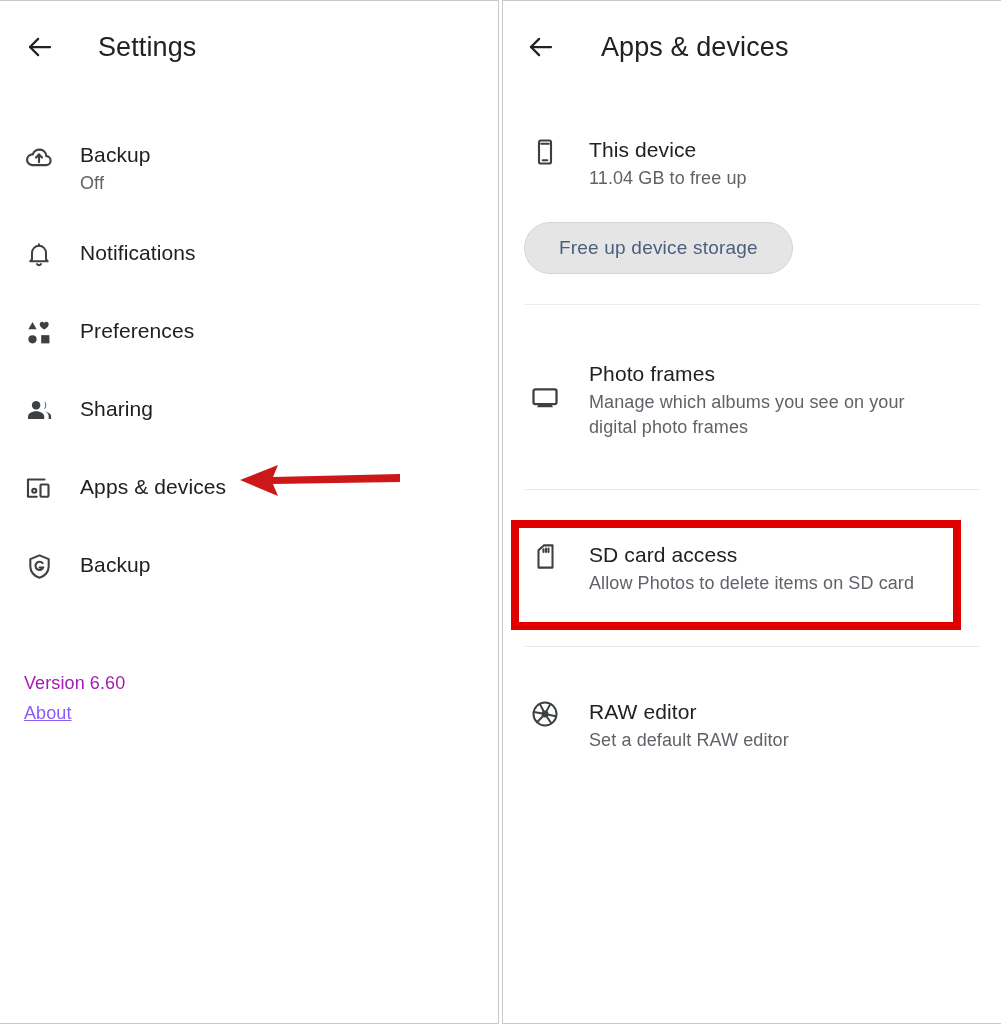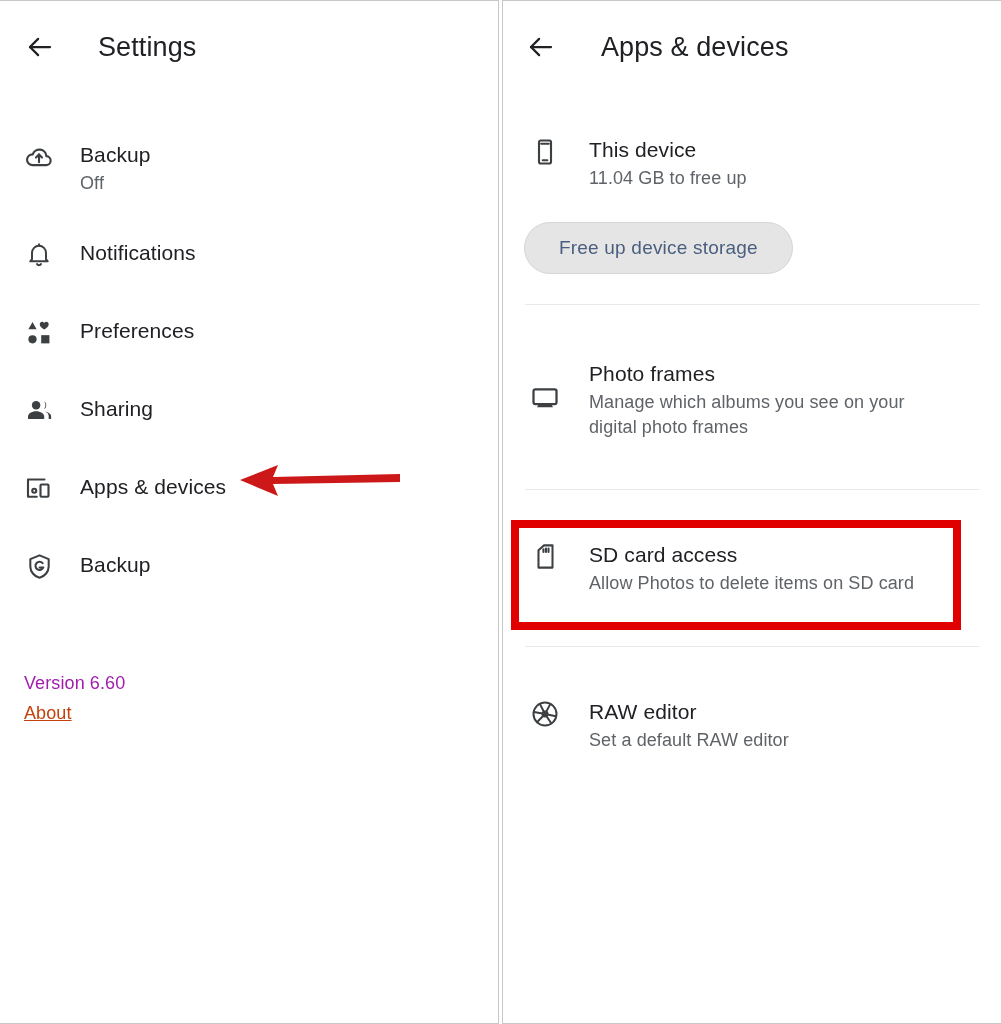--- a/index.html
+++ b/index.html
@@ -104,21 +104,21 @@
     top: 672px;
     font-size: 18px;
     color: #a21caf;
     letter-spacing: 0.1px;
   }
   .about-link {
     position: absolute;
     left: 24px;
     top: 702px;
     font-size: 18px;
-    color: #c2410c;
+    color: #8b5cf6;
     text-decoration: underline;
     letter-spacing: 0.1px;
     cursor: pointer;
   }
 
   
   .pill-btn {
     position: absolute;
     left: 21px;
     top: 221px;

